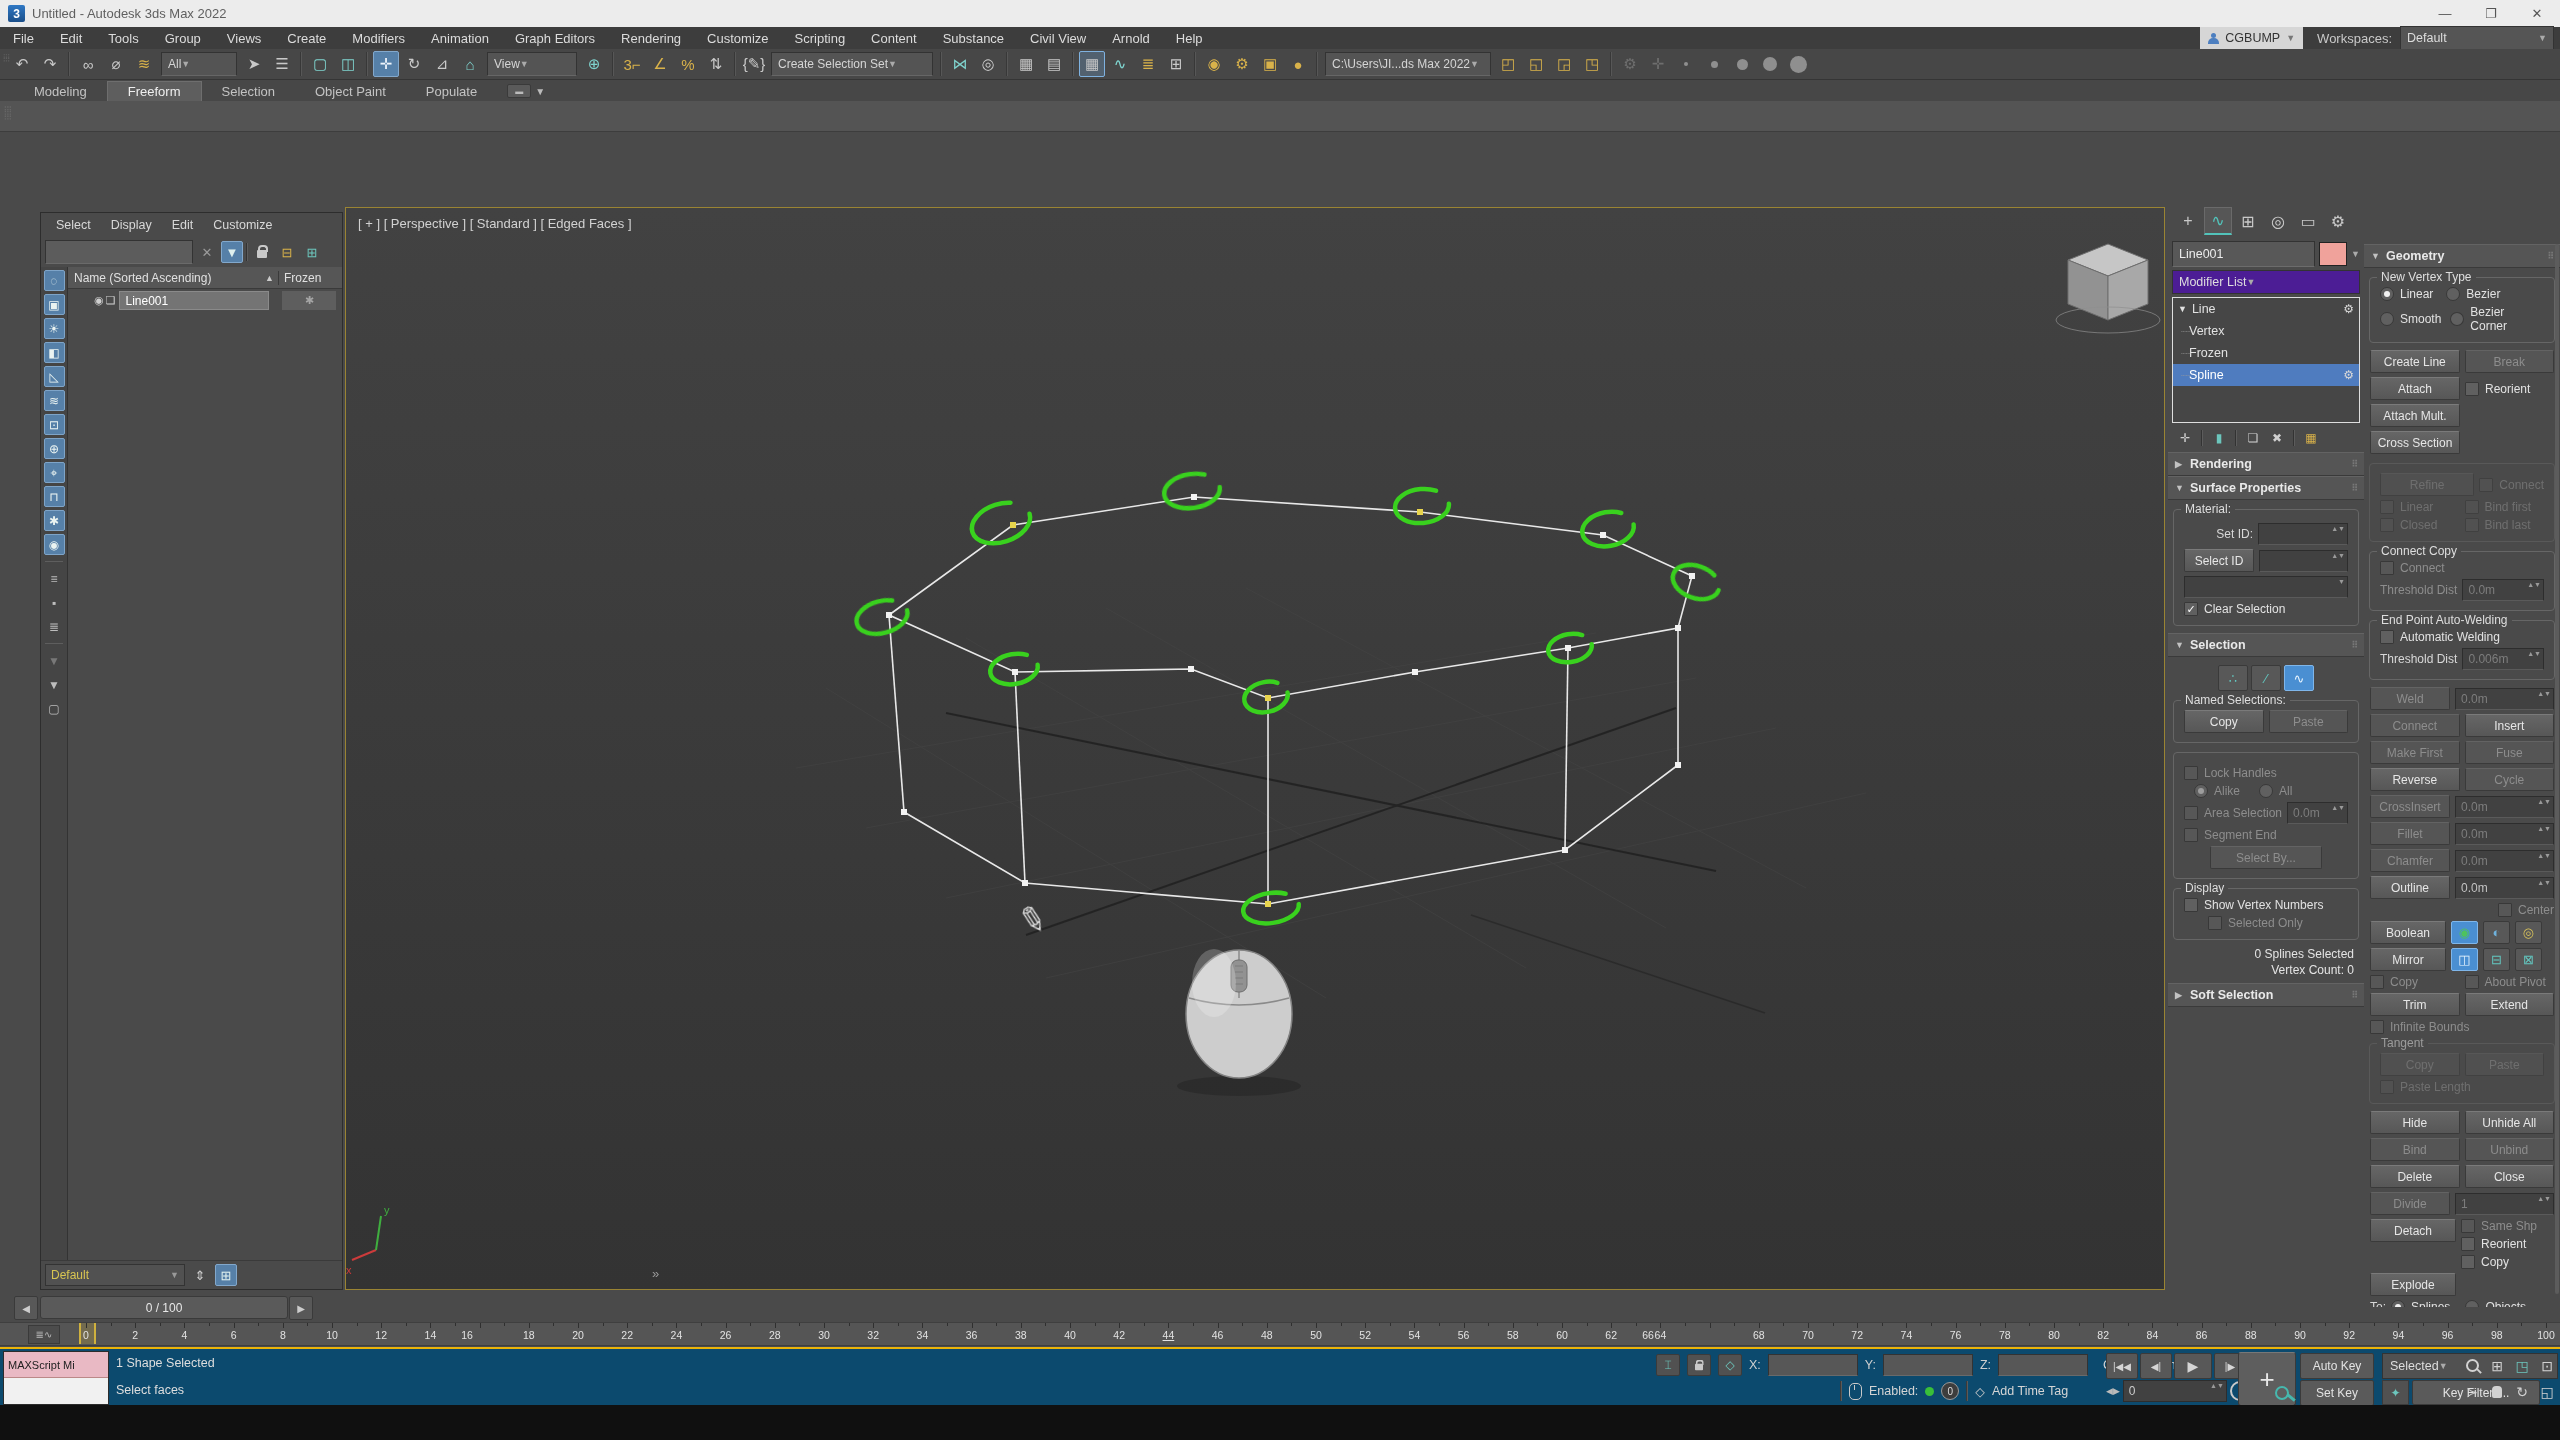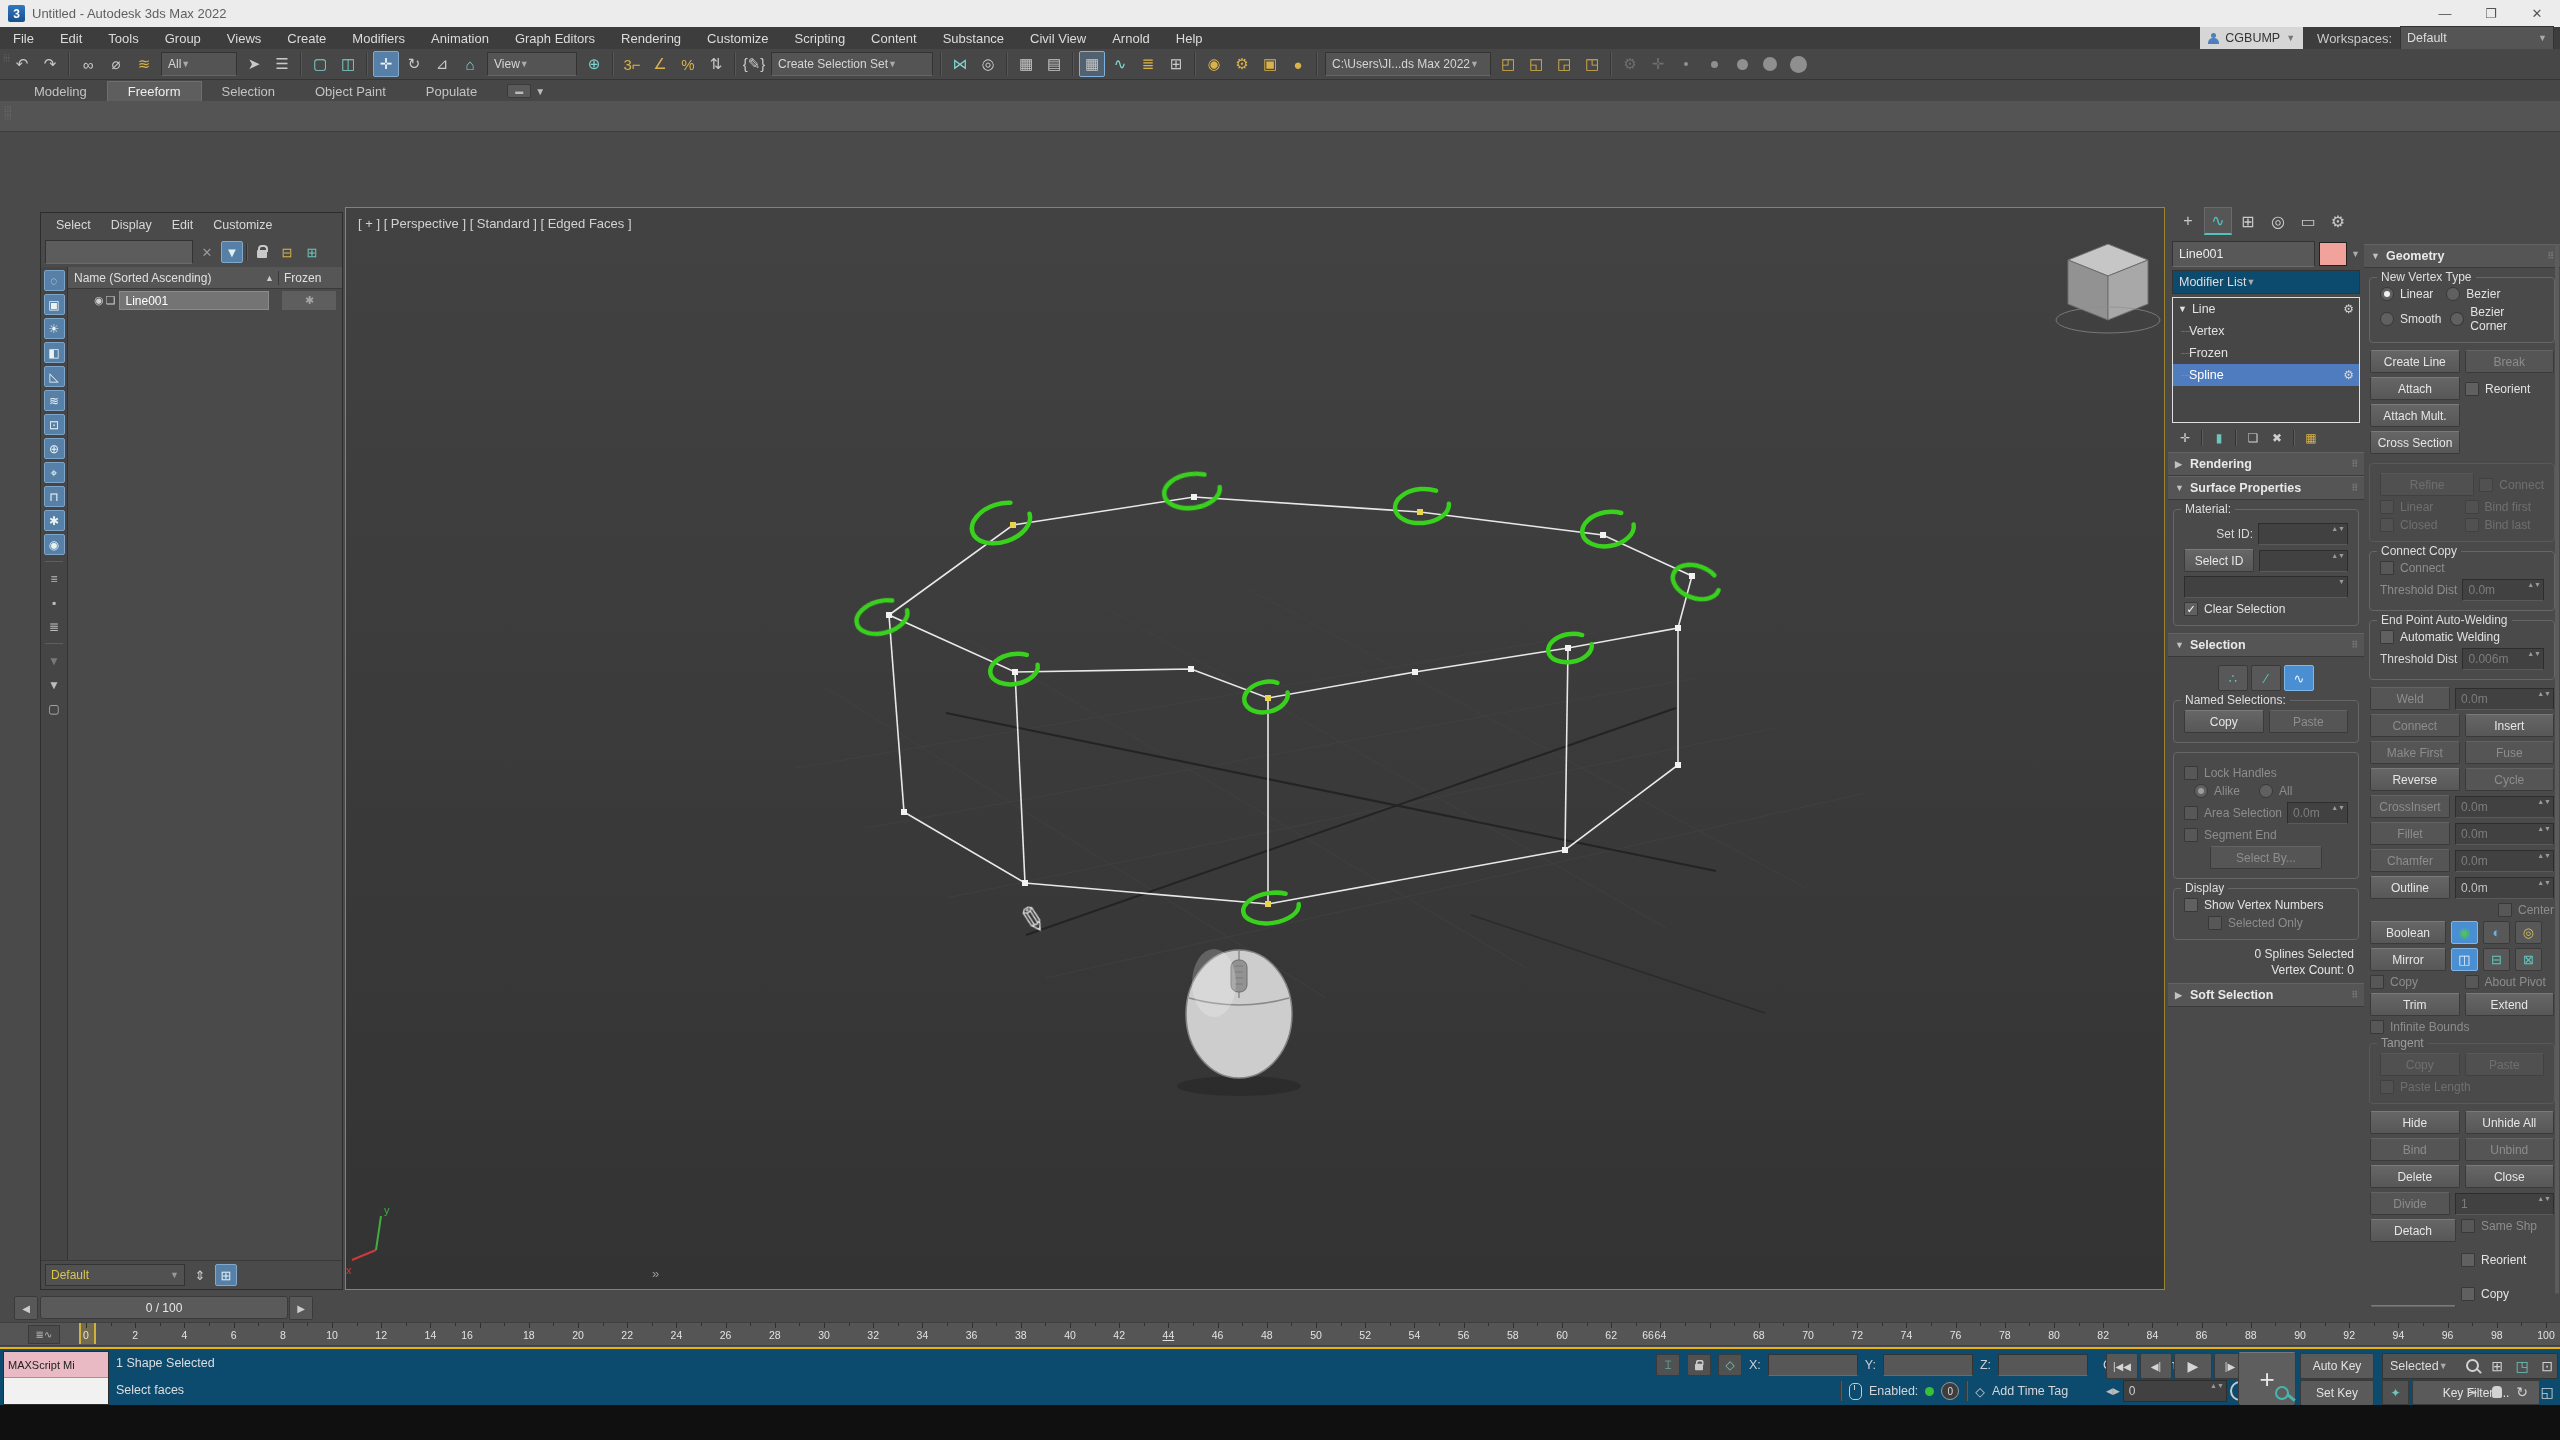--- a/index.html
+++ b/index.html
@@ -72,21 +72,21 @@
   #vplabel{left:12px;top:8px;font-size:13px;color:#d2d2d2;position:absolute;z-index:2}
   
   #cmd{left:2168px;top:204px;width:392px;height:1103px;background:#4a4a4a;display:flex;overflow:hidden}
   .col{width:196px;box-sizing:border-box;overflow:hidden}
   #cmdtabs{height:34px;display:flex;align-items:center;gap:2px;padding-left:6px}
   .ctab{width:28px;height:28px;display:flex;align-items:center;justify-content:center;font-size:16px;color:#c9c9c9}
   .ctab.act{color:#52c3ba;background:#565656;border:1px solid #6a6a6a;box-sizing:border-box;border-bottom:2px solid #52c3ba}
   .nrow{display:flex;align-items:center;gap:4px;margin:3px 4px}
   #objname{flex:1;height:24px;background:#585858;border:1px solid #333;border-bottom-color:#6c6c6c;display:flex;align-items:center;padding:0 6px;font-size:12.5px;color:#ececec}
   #swatch{width:26px;height:22px;background:#f0a29b;border:1px solid #222}
-  #modlist{margin:2px 4px;height:22px;background:#0c4a6e;border:1px solid #333;display:flex;align-items:center;padding:0 6px;font-size:12.5px;color:#dedede}
+  #modlist{margin:2px 4px;height:22px;background:#4c1d95;border:1px solid #333;display:flex;align-items:center;padding:0 6px;font-size:12.5px;color:#dedede}
   #stack{margin:3px 4px;height:124px;background:#464646;border:1px solid #dedede;font-size:12.5px;overflow:hidden}
   .srow{height:22px;display:flex;align-items:center;padding:0 5px;color:#e2e2e2;gap:5px}
   .srow.child{padding-left:16px;position:relative}
   .srow.child:before{content:"┄┄";position:absolute;left:8px;color:#9a9a9a;font-size:8px}
   .srow.sel{background:#4f7cbf;color:#fff}
   .srow .gear{margin-left:auto;font-size:12px;color:#d8d8d8}
   #stacktools{height:24px;display:flex;align-items:center;gap:2px;padding:0 6px;margin-bottom:2px}
   .sti{width:22px;height:20px;display:flex;align-items:center;justify-content:center;color:#cfcfcf;font-size:12px}
   .stsep{width:1px;height:16px;background:#333;border-right:1px solid #5c5c5c;margin:0 3px}
   .rohead{height:22px;background:#555;border-top:1px solid #636363;border-bottom:1px solid #3a3a3a;display:flex;align-items:center;gap:7px;
@@ -856,21 +856,21 @@
       </div>
     <div class="r">
         <div class="b dis">Divide</div>
       <div class="sp dis">
           <span>1</span>
           <span class="ar">▲▼</span>
         </div>
       </div>
     <div class="r" style="align-items:flex-start">
       <div class="b" style="max-width:84px">Detach</div>
-      <div style="display:flex;flex-direction:column;gap:20px">
+      <div style="display:flex;flex-direction:column;gap:4px">
         <label class="ck dis">
             <i></i>
             <span>Same Shp</span>
           </label>
         <label class="ck">
             <i></i>
             <span>Reorient</span>
           </label>
         <label class="ck">
             <i></i>

